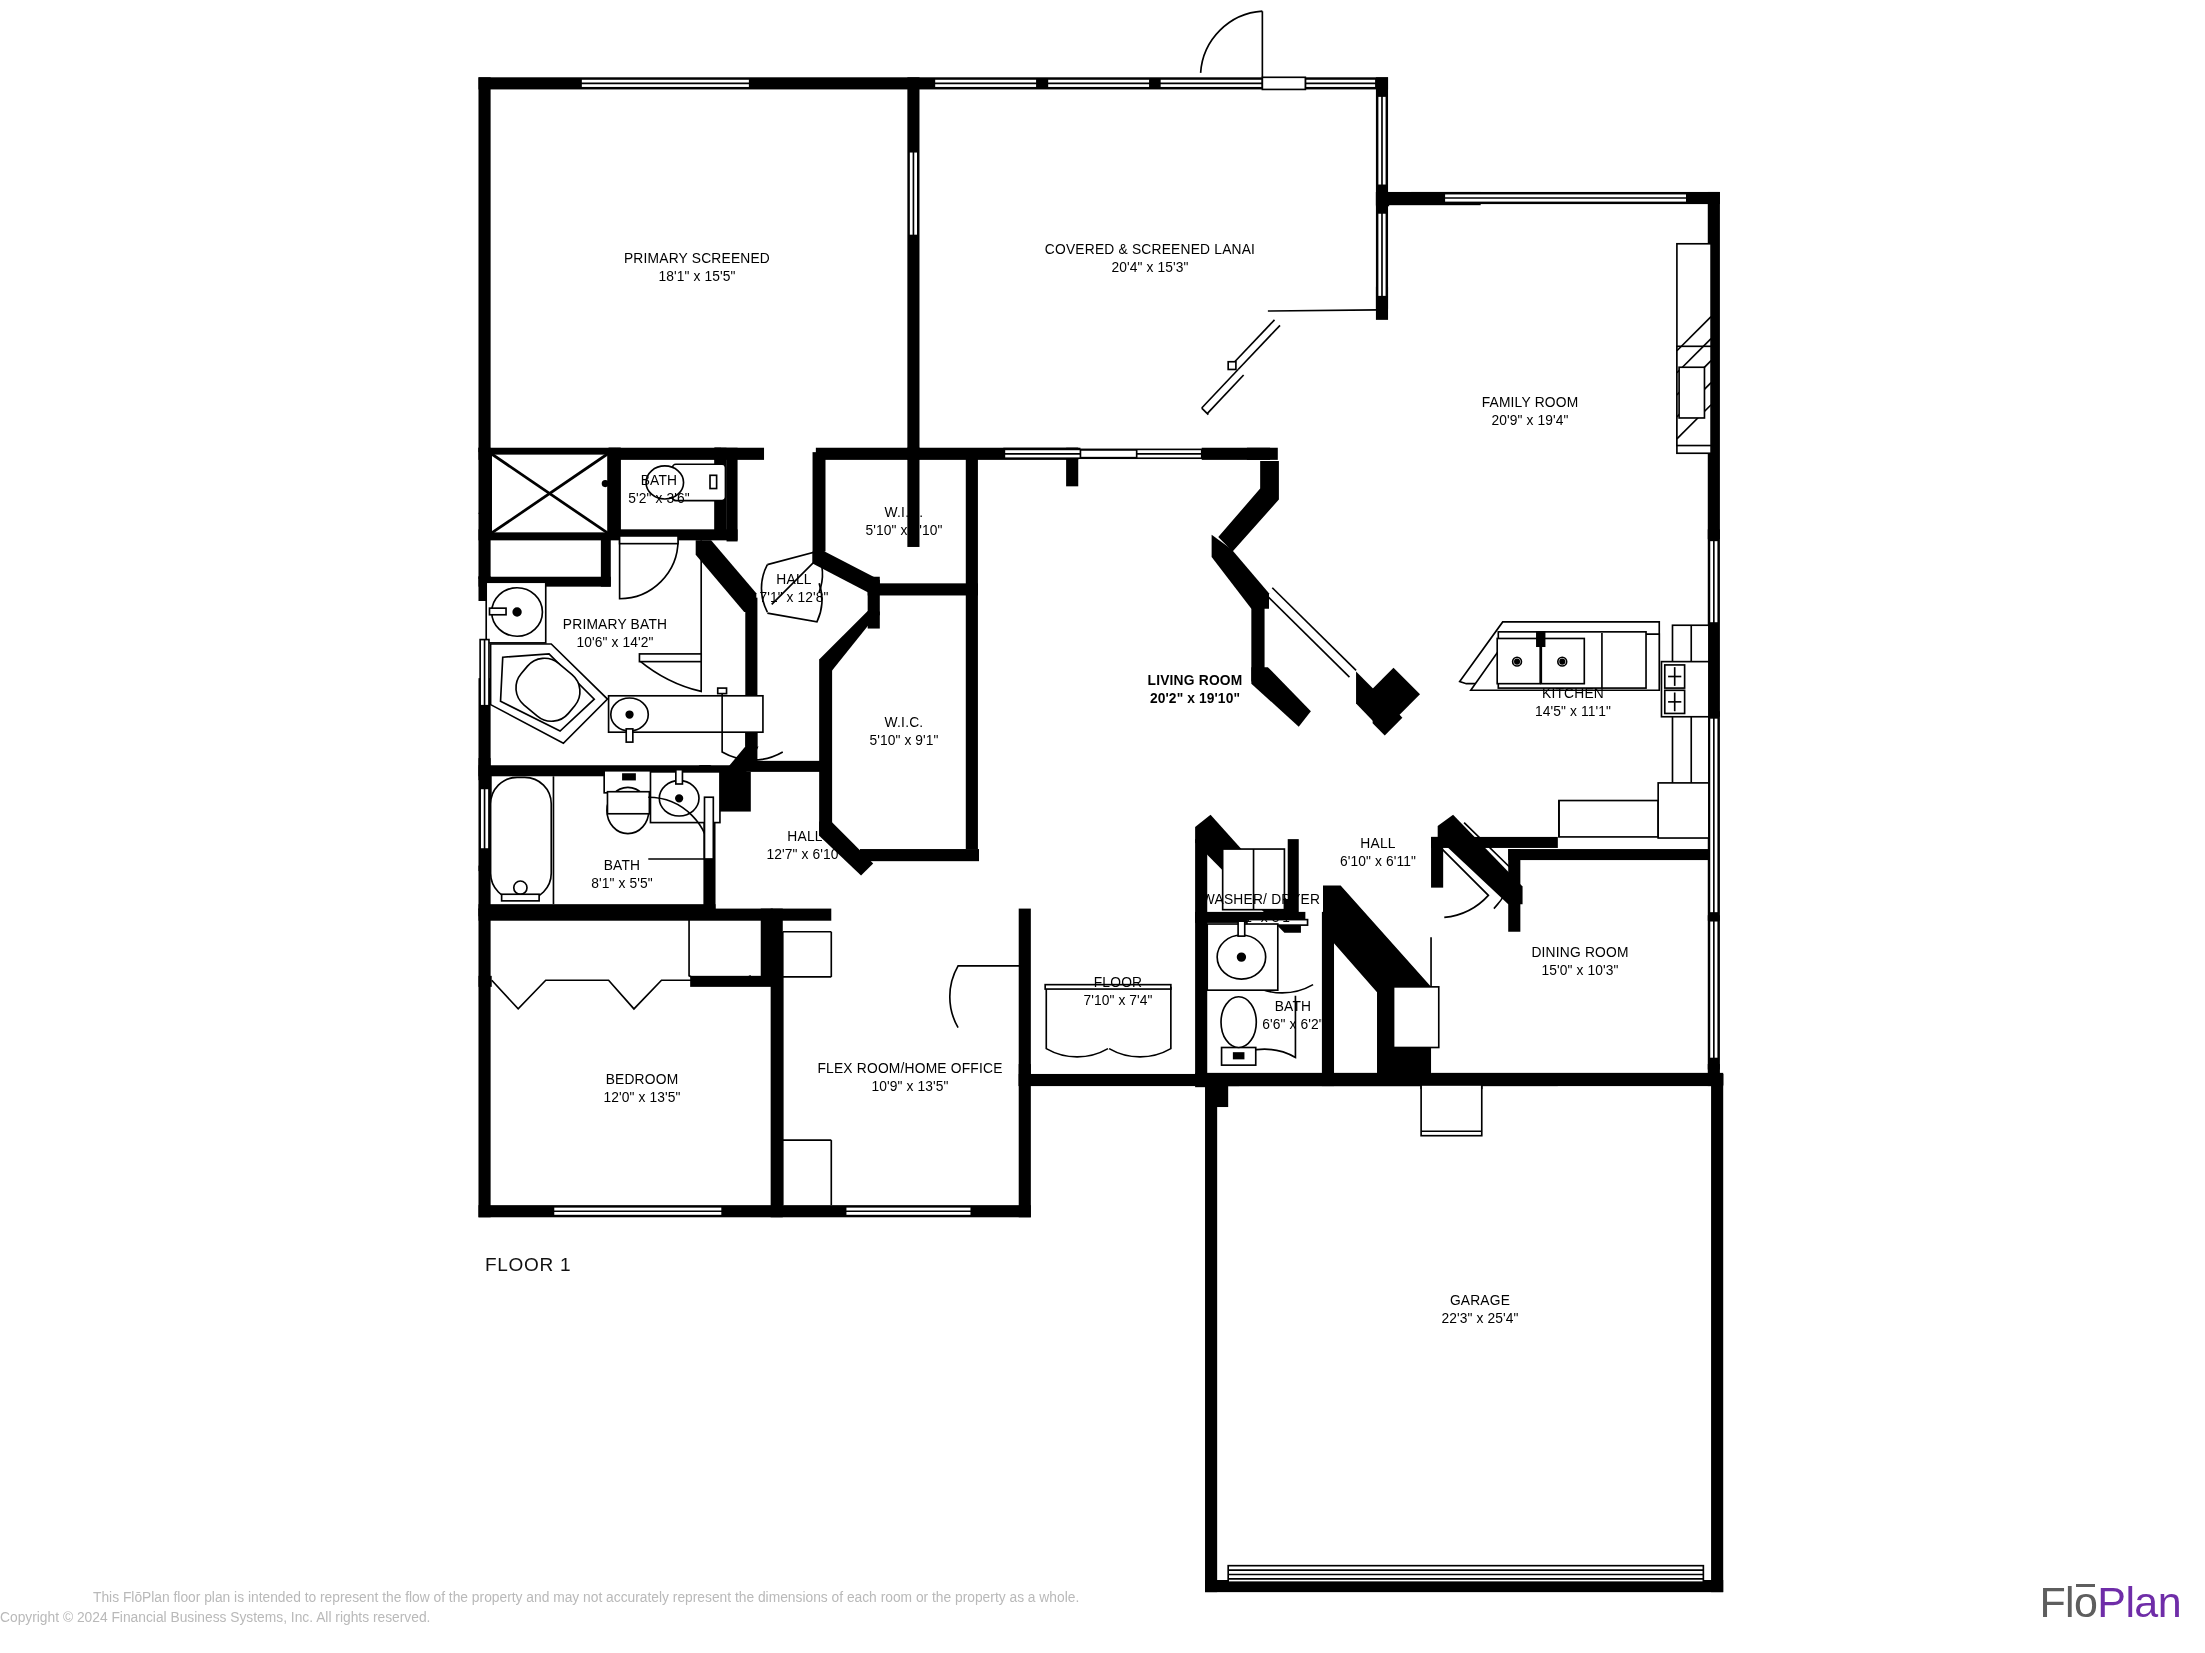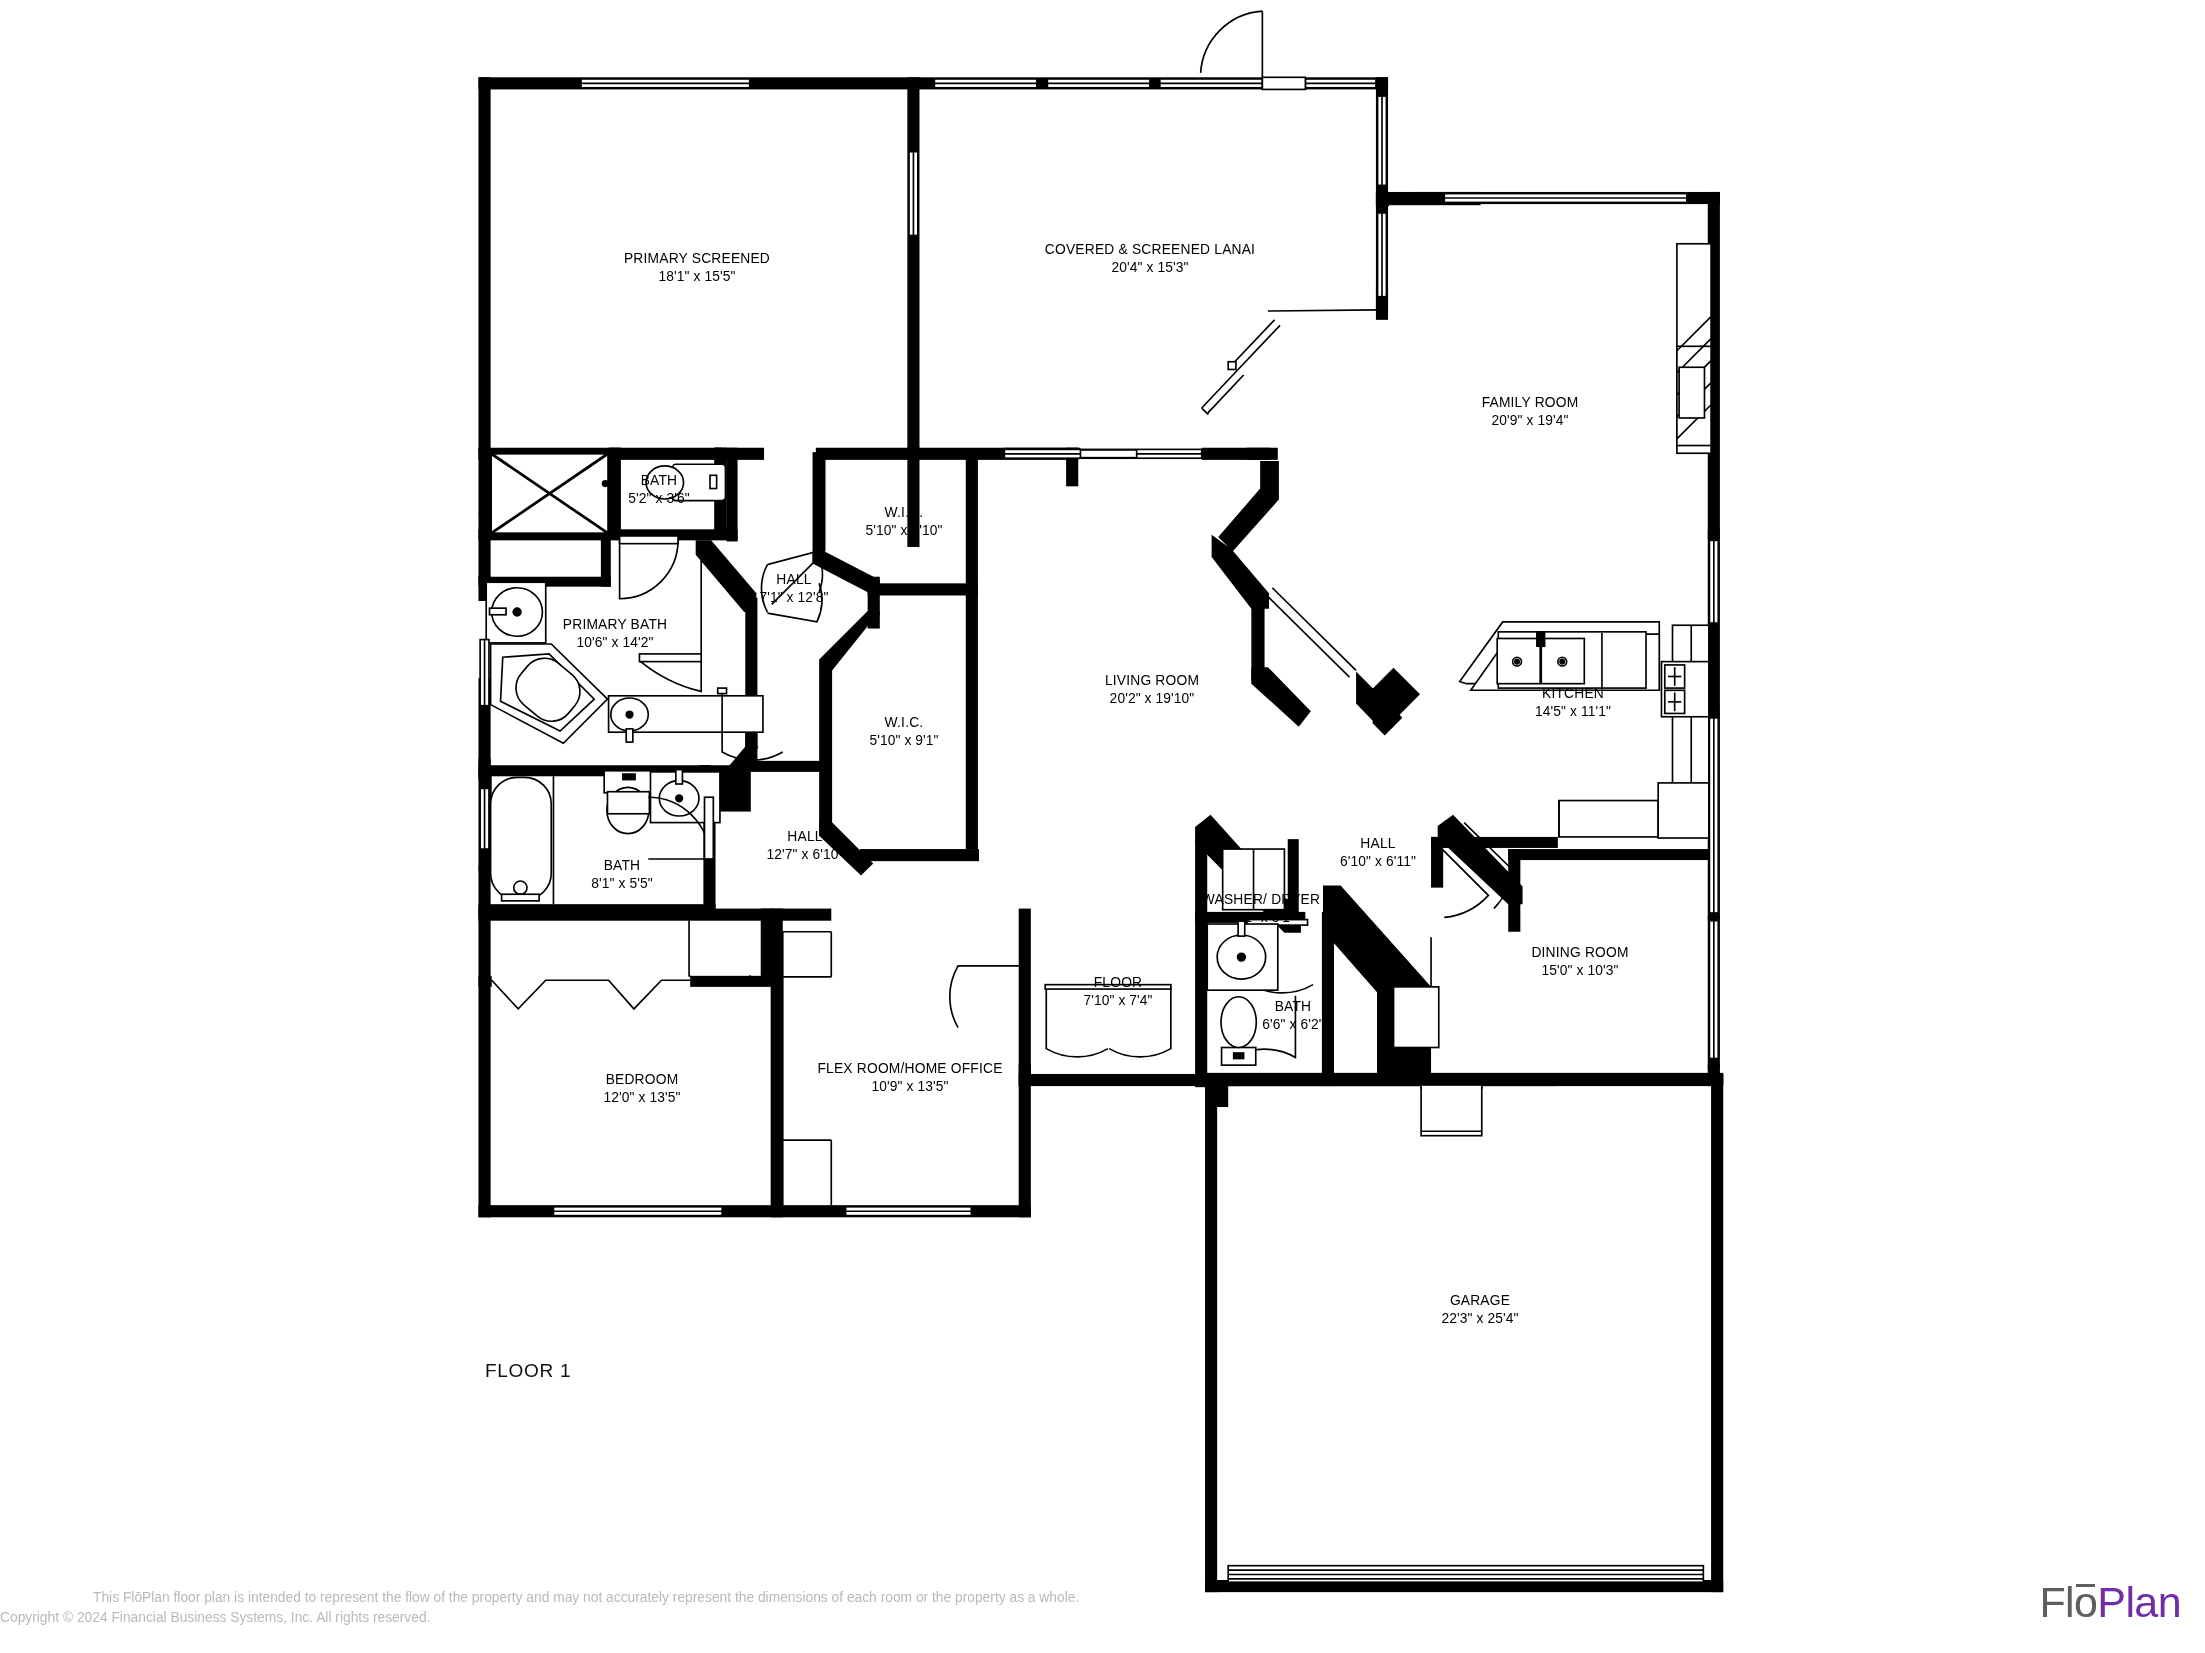--- a/index.html
+++ b/index.html
@@ -37,21 +37,21 @@
     letter-spacing: 0.2px;
   }
   .room-label .rdim {
     display: block;
     font-size: 13.8px;
     letter-spacing: 0.1px;
   }
   #floor-label {
     position: absolute;
     left: 485px;
-    top: 1360px;
+    top: 1254px;
     font-size: 19px;
     letter-spacing: 0.7px;
     color: #111;
   }
   #footer {
     position: absolute;
     left: 0;
     top: 1588px;
     width: 1874px;
     color: #b9b9b9;
@@ -513,21 +513,21 @@
     <span class="rdim">5'10" x 6'10"</span>
   </div>
   <div class="room-label" style="left:794px;top:589px;">
     <span class="rname">HALL</span>
     <span class="rdim">7'1" x 12'8"</span>
   </div>
   <div class="room-label" style="left:615px;top:634px;">
     <span class="rname">PRIMARY BATH</span>
     <span class="rdim">10'6" x 14'2"</span>
   </div>
-  <div class="room-label" style="left:1152px;top:690px;">
+  <div class="room-label" style="left:1195px;top:690px;font-weight:bold;">
     <span class="rname">LIVING ROOM</span>
     <span class="rdim">20'2" x 19'10"</span>
   </div>
   <div class="room-label" style="left:1573px;top:703px;">
     <span class="rname">KITCHEN</span>
     <span class="rdim">14'5" x 11'1"</span>
   </div>
   <div class="room-label" style="left:904px;top:732px;">
     <span class="rname">W.I.C.</span>
     <span class="rdim">5'10" x 9'1"</span>

